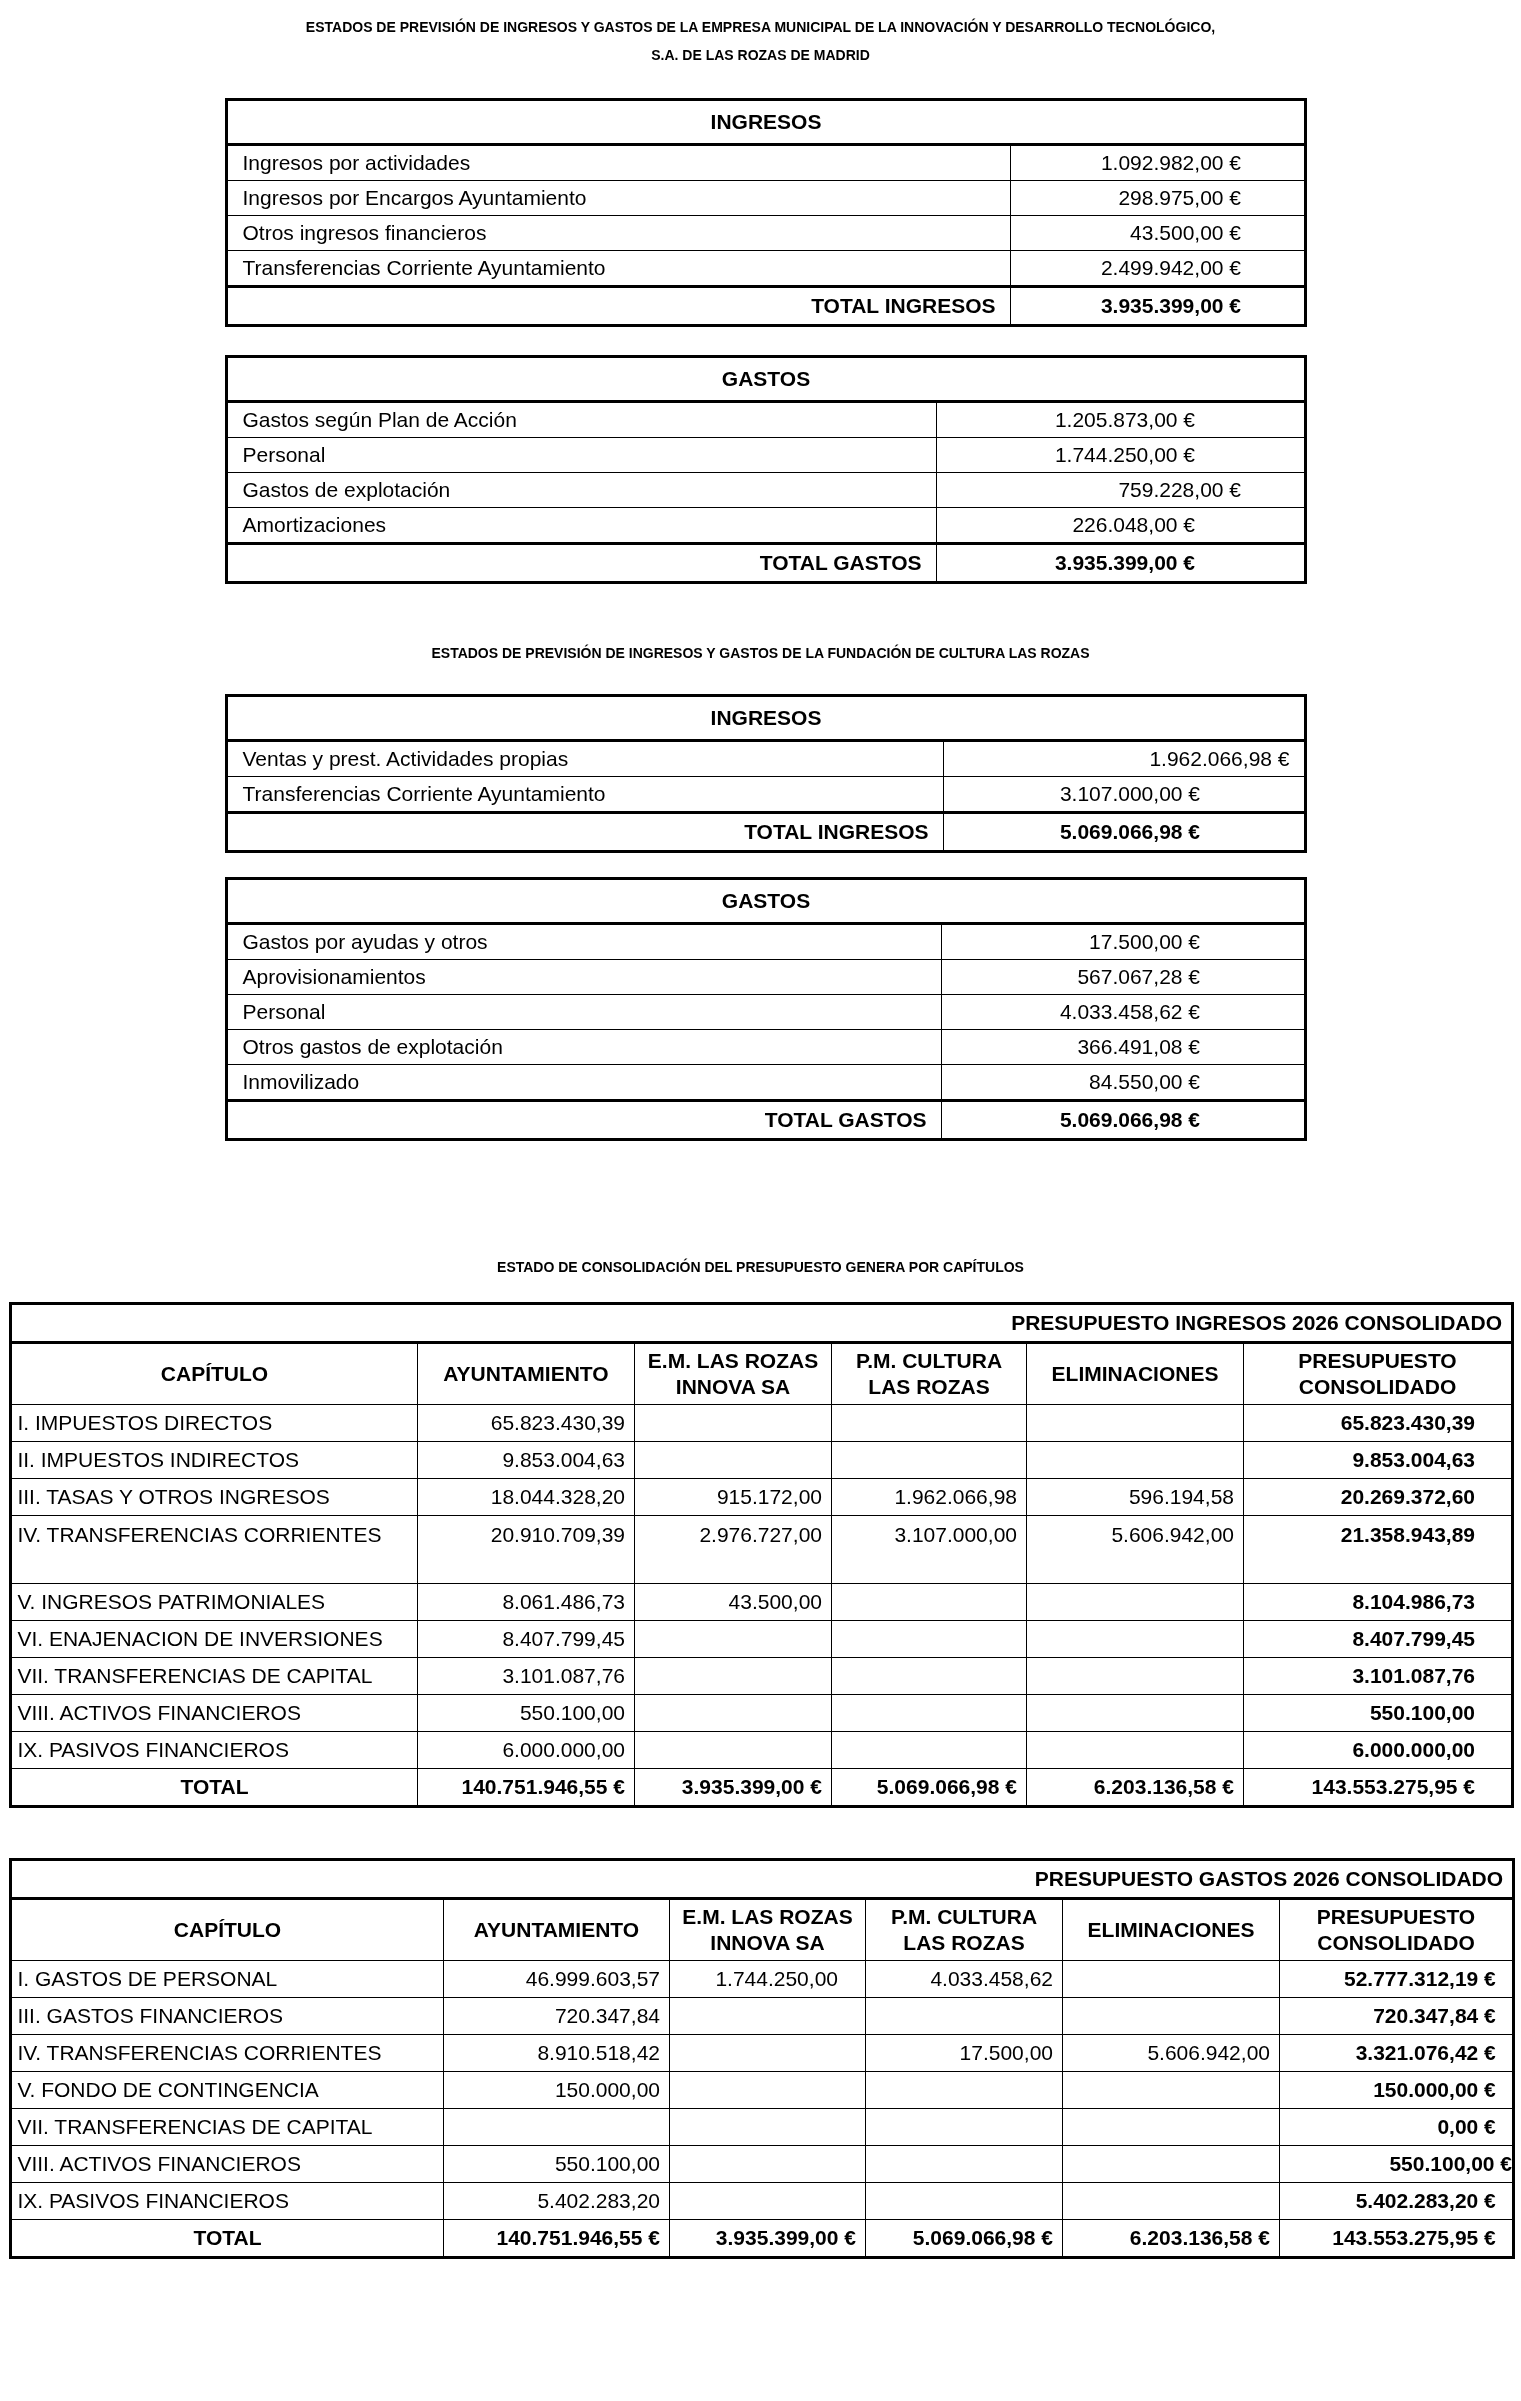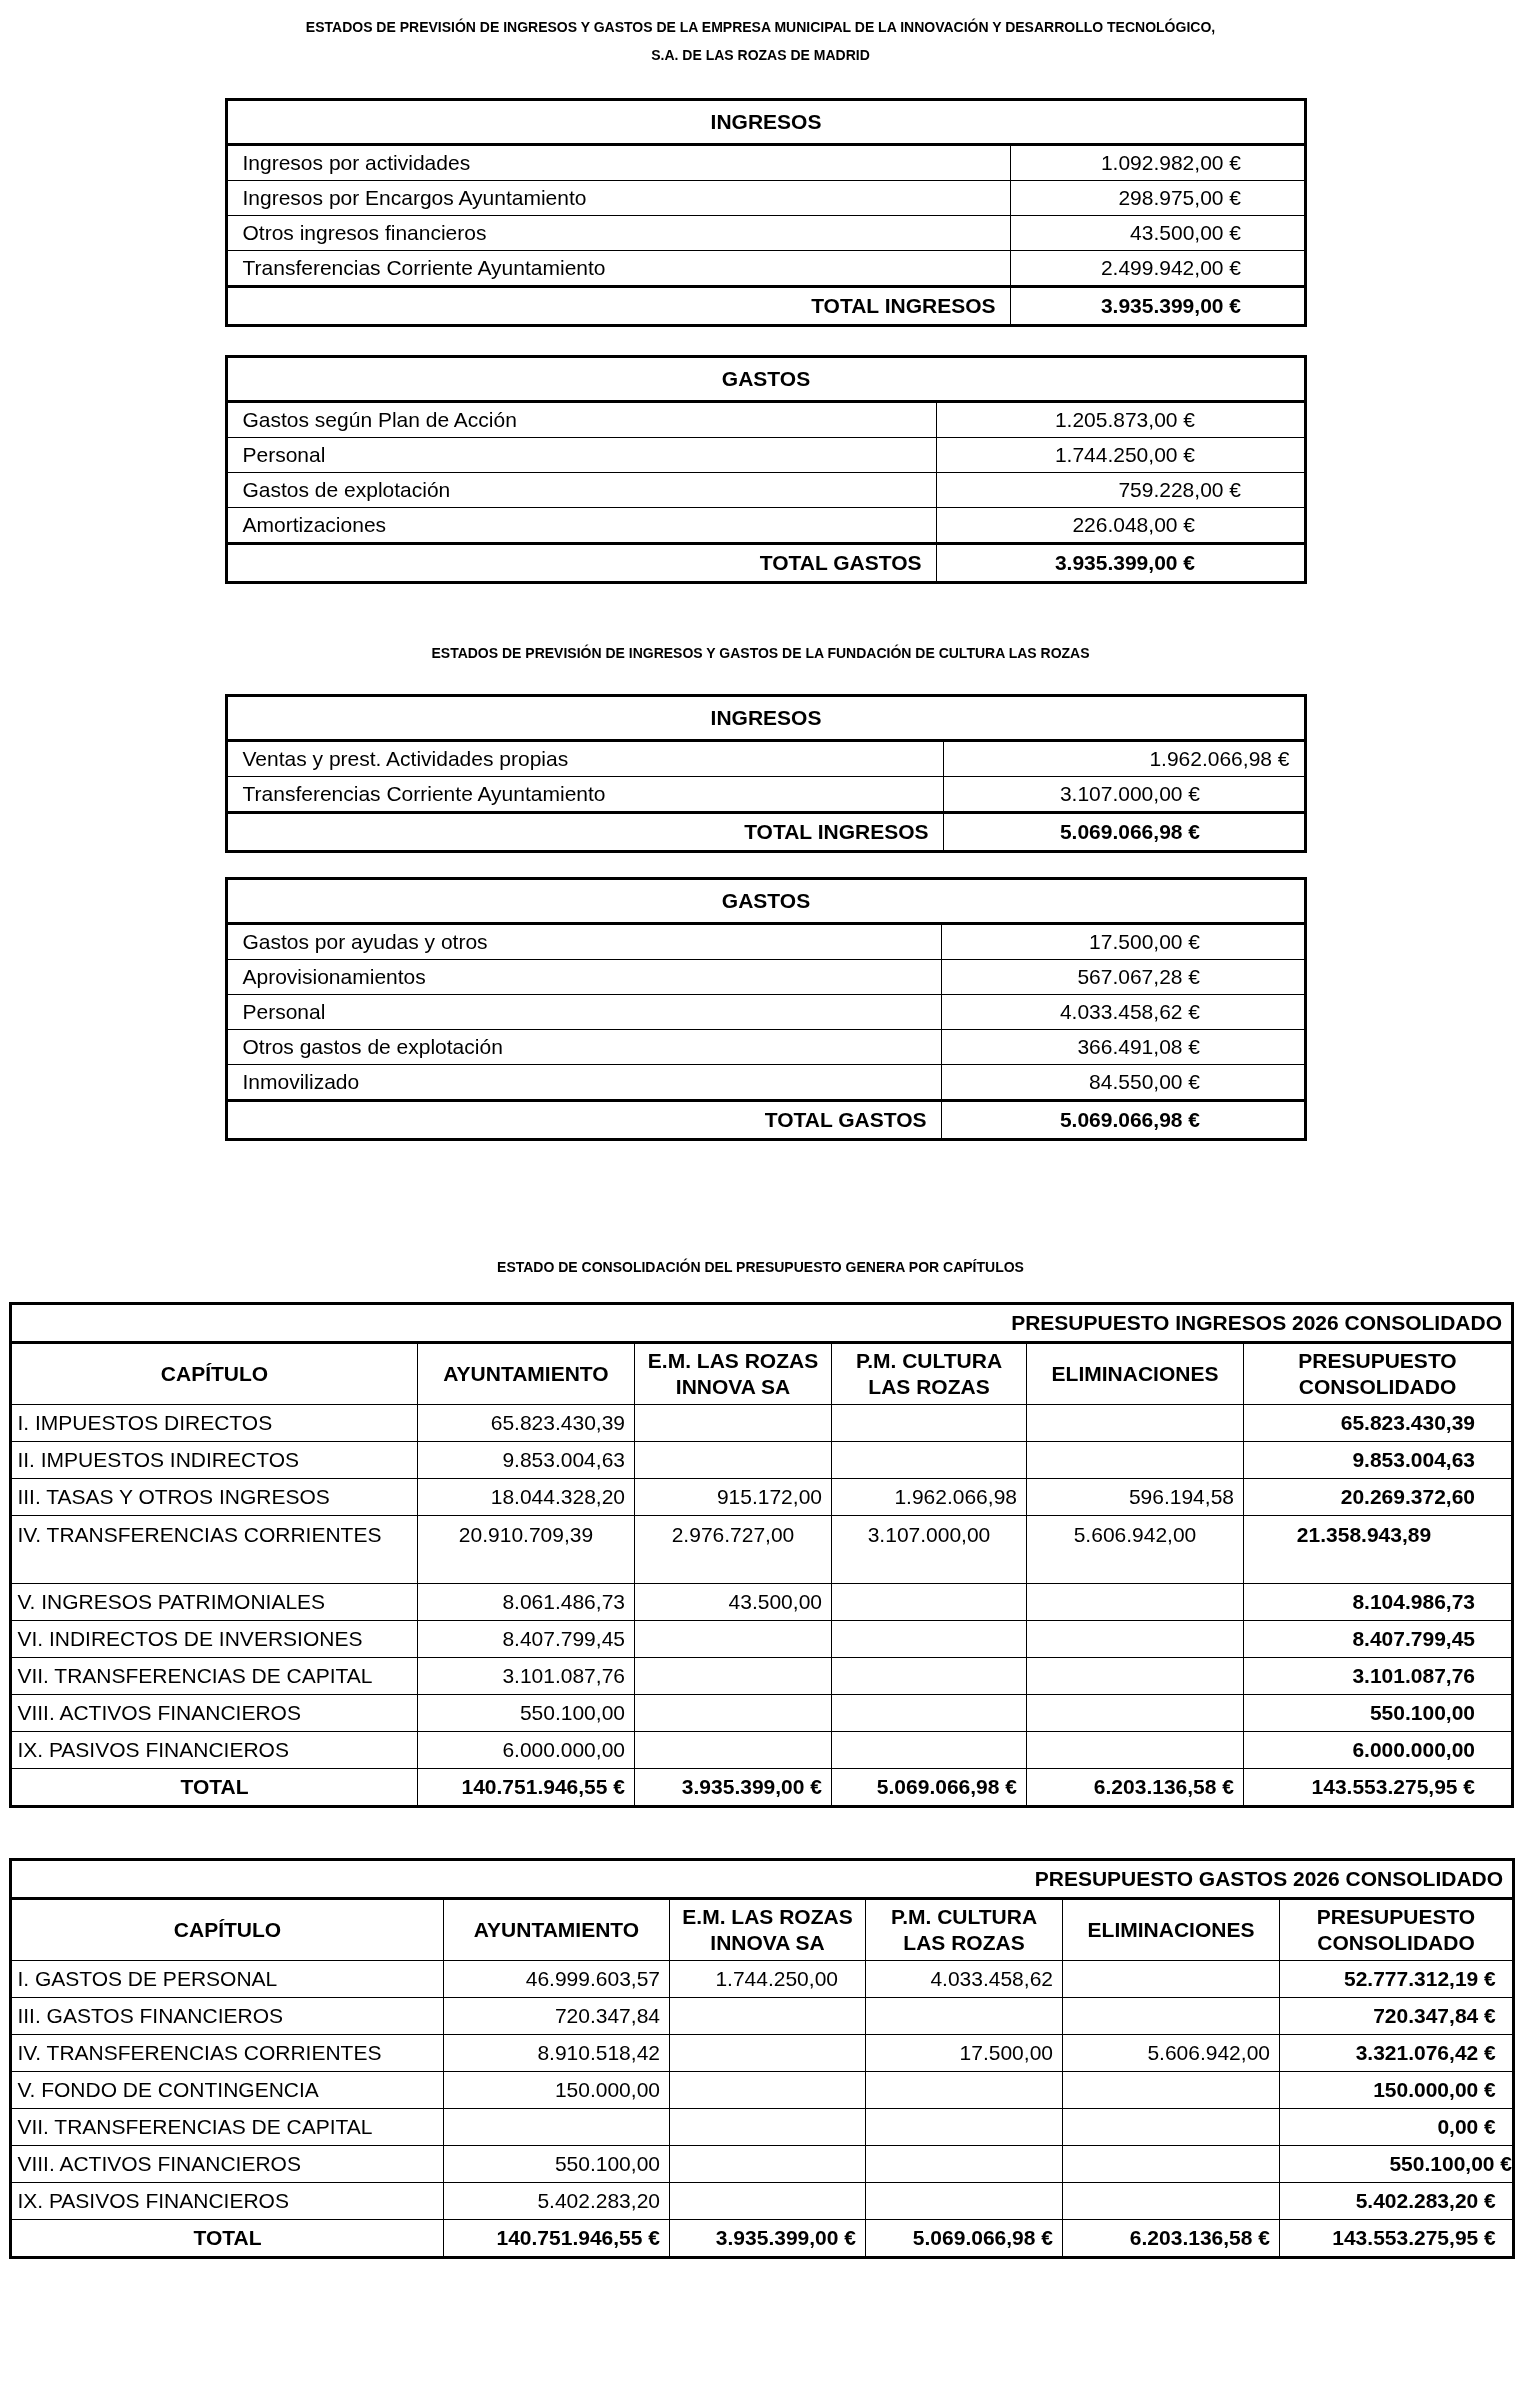--- a/index.html
+++ b/index.html
@@ -19,21 +19,21 @@
   .num { text-align: right; }
   .bold { font-weight: bold; }
   
   .small td { height: 34px; padding: 0 14.5px; }
   .small .hdr-row td { height: 42px; border-bottom: 3.6px solid #000; }
   .small .total-row td { height: 36px; border-top: 3.6px solid #000; }
   
   .cons td { font-size: 21px; padding: 0 9px; height: 36px; }
   .cons .caption td { height: 36px; text-align: right; font-weight: bold; border-bottom: 3.6px solid #000; }
   .cons .colhdr td { height: 60px; text-align: center; font-weight: bold; line-height: 26px; }
-  .cons .tall td { height: 62px; vertical-align: top; padding-top: 5.4px; line-height: 27px; text-align: center; }
+  .cons .tall td { height: 62px; vertical-align: top; padding-top: 5.4px; line-height: 27px; }
   .cons .total-row td { height: 36px; font-weight: bold; }
   .cons td.cap { text-align: left; padding-left: 5.4px; }
 </style>
 </head>
 <body>
 
 <div class="title" style="top:12.7px;">
   <div>ESTADOS DE PREVISIÓN DE INGRESOS Y GASTOS DE LA EMPRESA MUNICIPAL DE LA INNOVACIÓN Y DESARROLLO TECNOLÓGICO,</div>
   <div>S.A. DE LAS ROZAS DE MADRID</div>
 </div>
@@ -230,21 +230,21 @@
     </tr>
     <tr>
       <td class="cap">V. INGRESOS PATRIMONIALES</td>
       <td class="num">8.061.486,73</td>
       <td class="num">43.500,00</td>
       <td class="num"></td>
       <td class="num"></td>
       <td class="num bold" style="padding-right:36px">8.104.986,73</td>
     </tr>
     <tr>
-      <td class="cap">VI. INDIRECTOS DE INVERSIONES</td>
+      <td class="cap">VI. ENAJENACION DE INVERSIONES</td>
       <td class="num">8.407.799,45</td>
       <td class="num"></td>
       <td class="num"></td>
       <td class="num"></td>
       <td class="num bold" style="padding-right:36px">8.407.799,45</td>
     </tr>
     <tr>
       <td class="cap">VII. TRANSFERENCIAS DE CAPITAL</td>
       <td class="num">3.101.087,76</td>
       <td class="num"></td>

